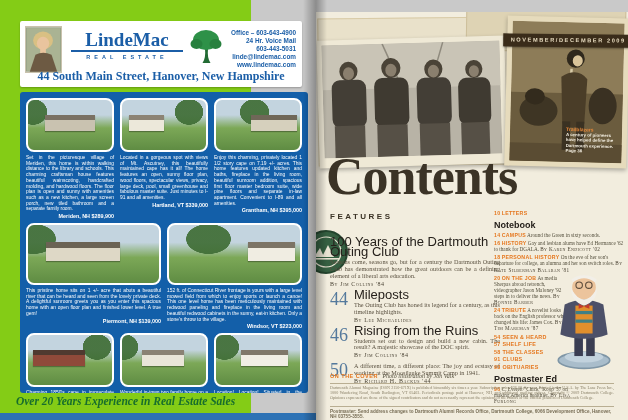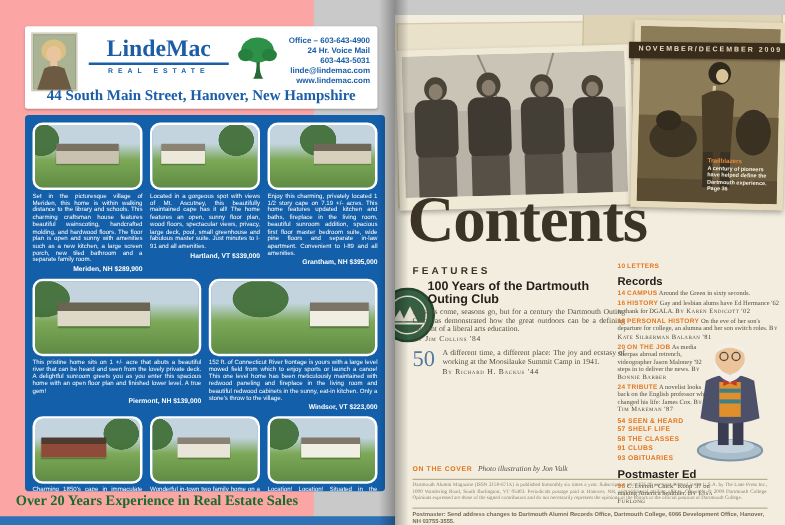--- a/index.html
+++ b/index.html
@@ -1,20 +1,20 @@
 <!DOCTYPE html>
 <html><head>
 <meta charset="utf-8">
 <style>
   html,body{margin:0;padding:0;width:628px;height:420px;overflow:hidden;background:#c9c9c9;}
   *{box-sizing:border-box;}
   .spread{position:relative;width:628px;height:420px;font-family:"Liberation Sans",sans-serif;}
 
   
-  .page-left{position:absolute;left:0;top:0;width:251px;height:420px;background:#fca5a5;padding-left:12px;}
+  .page-left{position:absolute;left:0;top:0;width:251px;height:420px;background:#84cc16;padding-left:12px;}
   .bottom-strip{position:absolute;left:0;bottom:0;width:316px;height:7px;background:#2d72b5;}
 
   .lm-header{position:absolute;left:20px;top:21px;width:282px;height:66px;background:#fff;border-radius:2px;box-shadow:0 1px 2px rgba(0,0,0,.25);}
   .realtor-photo{position:absolute;left:5px;top:5px;width:37px;height:47px;border:1px solid #c9c2ad;}
   .lm-logo{position:absolute;left:47px;top:9px;width:120px;text-align:center;color:#1b5ea7;}
   .lm-brand{font-family:"Liberation Serif",serif;font-weight:bold;font-size:19px;line-height:19px;letter-spacing:0;}
   .lm-rule{height:2px;background:#1b5ea7;margin:1px 4px 2px 4px;}
   .lm-brand-sub{font-size:5.5px;font-weight:bold;letter-spacing:4px;}
   .tree-wrap{position:absolute;left:168px;top:6px;width:36px;height:38px;}
   .lm-contact{position:absolute;right:6px;top:8px;text-align:right;color:#1b5ea7;font-weight:bold;font-size:6.4px;line-height:7.9px;}
@@ -35,48 +35,48 @@
   .c2 .photo{--house:#ece8da;--roof:#8c8374;--hx:8%;--hw:42%;--tx:56%}
   .c3 .photo{--house:#d6d0bd;--roof:#6f6758;--hx:42%;--hw:54%;--tx:22%}
   .c4 .photo{--house:#ded8c6;--roof:#6b6354;--hx:14%;--hw:56%;--tx:-20%}
   .c5 .photo{--house:#f0ede2;--roof:#7c7466;--hx:60%;--hw:36%;--tx:6%}
   .c6 .photo{--house:#8f4a3a;--roof:#4f3a30;--hx:6%;--hw:62%;--tx:58%}
   .c7 .photo{--house:#e9e5d8;--roof:#8a8274;--hx:24%;--hw:50%;--tx:-22%}
   .c8 .photo{--house:#f1eee4;--roof:#80786a;--hx:30%;--hw:56%;--tx:-14%}
   .caption{margin-top:3px;color:#fff;font-size:4.9px;line-height:5.7px;text-align:justify;}
   .price{display:block;text-align:right;font-weight:bold;font-size:5.4px;margin-top:1px;color:#fff;}
   .slogan{position:absolute;left:0;right:0;top:395px;text-align:center;color:#176d2d;
-          font-family:"Liberation Serif",serif;font-weight:bold;font-size:11.5px;}
+          font-family:"Liberation Serif",serif;font-style:italic;font-weight:bold;font-size:11.5px;}
 
   
   .page-right{position:absolute;left:316px;top:12px;width:312px;height:420px;background:#f2edde;overflow:hidden;padding-left:16px;}
   .sheet-a{position:absolute;left:2px;top:5px;width:306px;height:148px;background:#e9e1ca;border:1px solid #d8caa6;transform:rotate(-.6deg);}
   .sheet-b{position:absolute;left:150px;top:-4px;width:160px;height:44px;background:#ded3b4;border:1px solid #cdbf9b;transform:rotate(1deg);}
   .photo-bw{position:absolute;left:2px;top:26px;width:188px;height:128px;background:#efe9d6;padding:5px 5px 10px 5px;
             transform:rotate(-1.6deg);box-shadow:0 2px 4px rgba(0,0,0,.3);}
   .photo-bw svg{width:100%;height:100%;display:block;}
   .photo-sepia{position:absolute;left:190px;top:5px;width:122px;height:150px;background:#e6dbbc;padding:5px;
             transform:rotate(1.4deg);box-shadow:0 2px 4px rgba(0,0,0,.3);}
   .photo-sepia svg{width:100%;height:100%;display:block;}
   .issue-ribbon{position:absolute;left:-4px;right:-4px;top:17px;height:13px;background:#3a2c1a;color:#e8dcc0;
             font-weight:bold;font-size:5.6px;letter-spacing:1.6px;text-align:center;line-height:13px;transform:rotate(-.8deg);box-shadow:0 1px 2px rgba(0,0,0,.4);}
   .sepia-caption{position:absolute;right:9px;bottom:14px;width:52px;}
   .sepia-kicker{color:#e8893a;font-weight:bold;font-size:5px;line-height:6px;}
   .sepia-text{color:#f4efe2;font-size:4.4px;line-height:5.3px;font-weight:bold;}
   .sepia-page{color:#f4efe2;font-size:4.4px;font-weight:bold;}
 
   .contents-title{position:absolute;left:10px;top:138px;font-family:"Liberation Serif",serif;font-weight:bold;
             font-size:52px;line-height:54px;letter-spacing:-1px;color:#3b3326;}
-  .col-heading{font-weight:bold;font-size:8px;letter-spacing:2.5px;color:#3b3326;margin-bottom:4px;}
+  .col-heading{font-weight:bold;font-size:8px;letter-spacing:2.5px;color:#3b3326;margin-bottom:16px;}
 
   .features-col{position:absolute;left:14px;top:200px;width:170px;}
   .feature{display:flex;margin-bottom:3px;}
   .feat-num{width:24px;flex:0 0 24px;font-family:"Liberation Serif",serif;font-size:18px;line-height:18px;color:#54799c;}
   .feat-body{flex:1;}
-  .feat-title{font-weight:bold;font-size:10px;line-height:10px;color:#26211c;margin-left:12px;}
+  .feat-title{font-weight:normal;font-size:13px;line-height:10px;color:#26211c;}
   .feat-sum{font-family:"Liberation Serif",serif;font-size:6.2px;line-height:6.9px;color:#5a5140;margin-top:2px;text-align:justify;}
   .feat-by{font-family:"Liberation Serif",serif;font-variant:small-caps;font-size:6px;letter-spacing:.6px;color:#4c4536;margin-top:1px;}
 
   .doc-patch{position:absolute;left:-12px;top:218px;width:44px;height:44px;}
 
   .departments-col{position:absolute;left:178px;top:196px;width:130px;}
   .dept-item{margin:2px 0;font-family:"Liberation Serif",serif;font-size:5.2px;line-height:6.1px;color:#55503e;text-align:left;}
   .dept-num,.dept-label{font-family:"Liberation Sans",sans-serif;font-weight:bold;font-size:5.2px;color:#e5771e;letter-spacing:.3px;}
   .dept-byline{font-variant:small-caps;letter-spacing:.4px;color:#4c4536;}
   .dept-subhead{font-weight:bold;font-size:9px;color:#211c17;margin:4px 0 2px 0;}
@@ -270,39 +270,55 @@
       <div class="col-heading">FEATURES</div>
 
       <div class="feature">
         <div class="feat-body">
           <div class="feat-title">100 Years of the Dartmouth Outing Club</div>
           <div class="feat-sum">Seasons come, seasons go, but for a century the Dartmouth Outing Club has demonstrated how the great outdoors can be a defining element of a liberal arts education.</div>
           <div class="feat-by">By Jim Collins '84</div>
         </div>
       </div>
 
-
+      <div class="feature">
+        <div class="feat-num">44</div>
+        <div class="feat-body">
+          <div class="feat-title">Mileposts</div>
+          <div class="feat-sum">The Outing Club has honed its legend for a century, as this timeline highlights.</div>
+          <div class="feat-by">By Lee Michaelides</div>
+        </div>
+      </div>
+
+      <div class="feature">
+        <div class="feat-num">46</div>
+        <div class="feat-body">
+          <div class="feat-title">Rising from the Ruins</div>
+          <div class="feat-sum">Students set out to design and build a new cabin. The result? A majestic showcase of the DOC spirit.</div>
+          <div class="feat-by">By Jim Collins '84</div>
+        </div>
+      </div>
 
       <div class="feature">
         <div class="feat-num">50</div>
         <div class="feat-body">
           <div class="feat-sum">A different time, a different place: The joy and ecstasy of working at the Moosilauke Summit Camp in 1941.</div>
           <div class="feat-by">By Richard H. Backus '44</div>
         </div>
       </div>
     </div>
 
     <div class="departments-col">
 
       <p class="dept-item">
         <span class="dept-num">10</span>
         <span class="dept-label">LETTERS</span>
       </p>
 
-      <div class="dept-subhead">Records</div>
+      <div class="dept-subhead">Notebook</div>
 
       <p class="dept-item">
         <span class="dept-num">14</span>
         <span class="dept-label">CAMPUS</span>
         <span class="dept-text">Around the Green in sixty seconds.</span>
       </p>
       <p class="dept-item">
         <span class="dept-num">16</span>
         <span class="dept-label">HISTORY</span>
         <span class="dept-text">Gay and lesbian alums have Ed Hermance '62 to thank for DGALA.</span>

